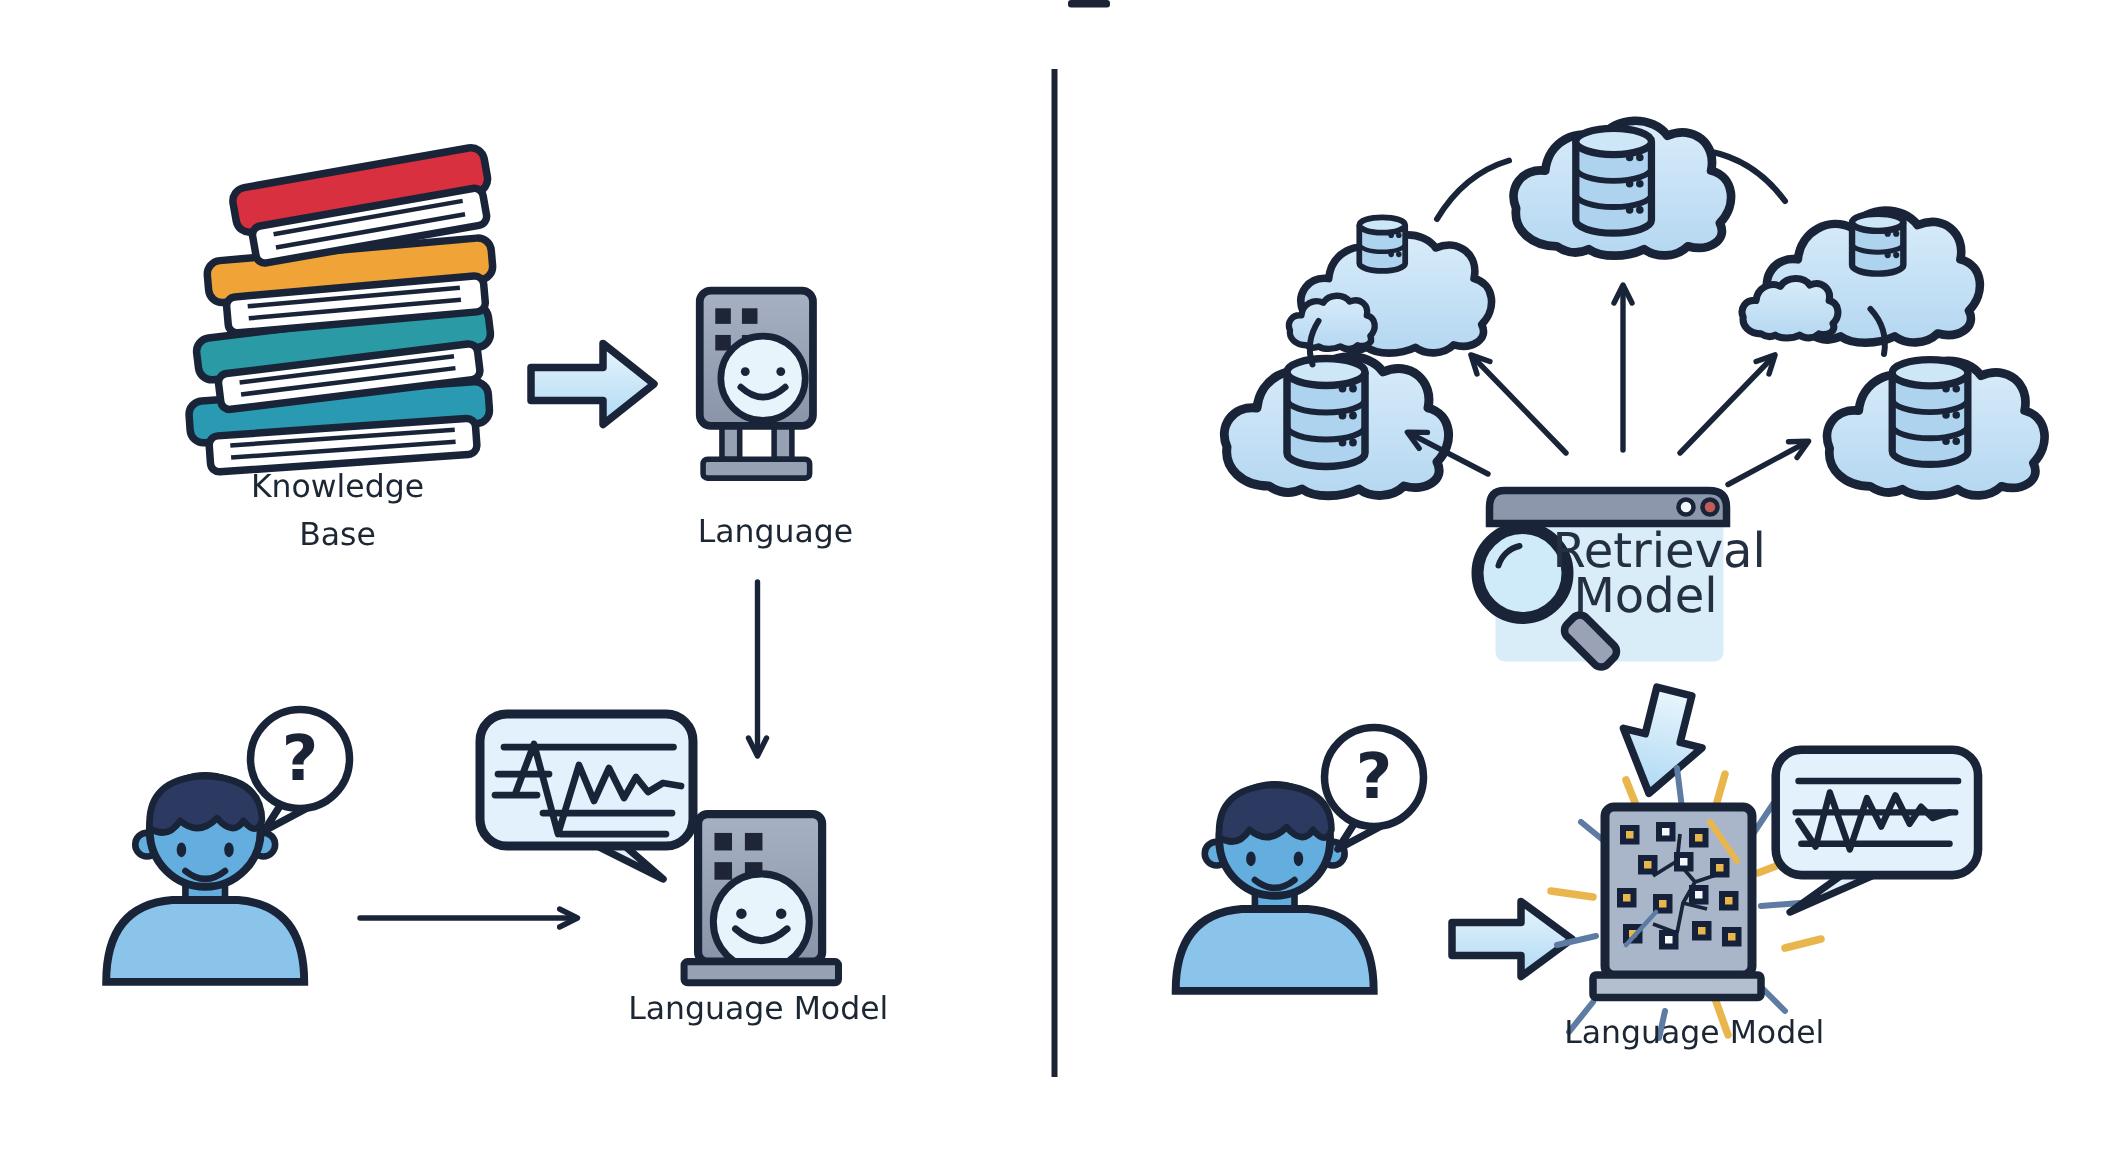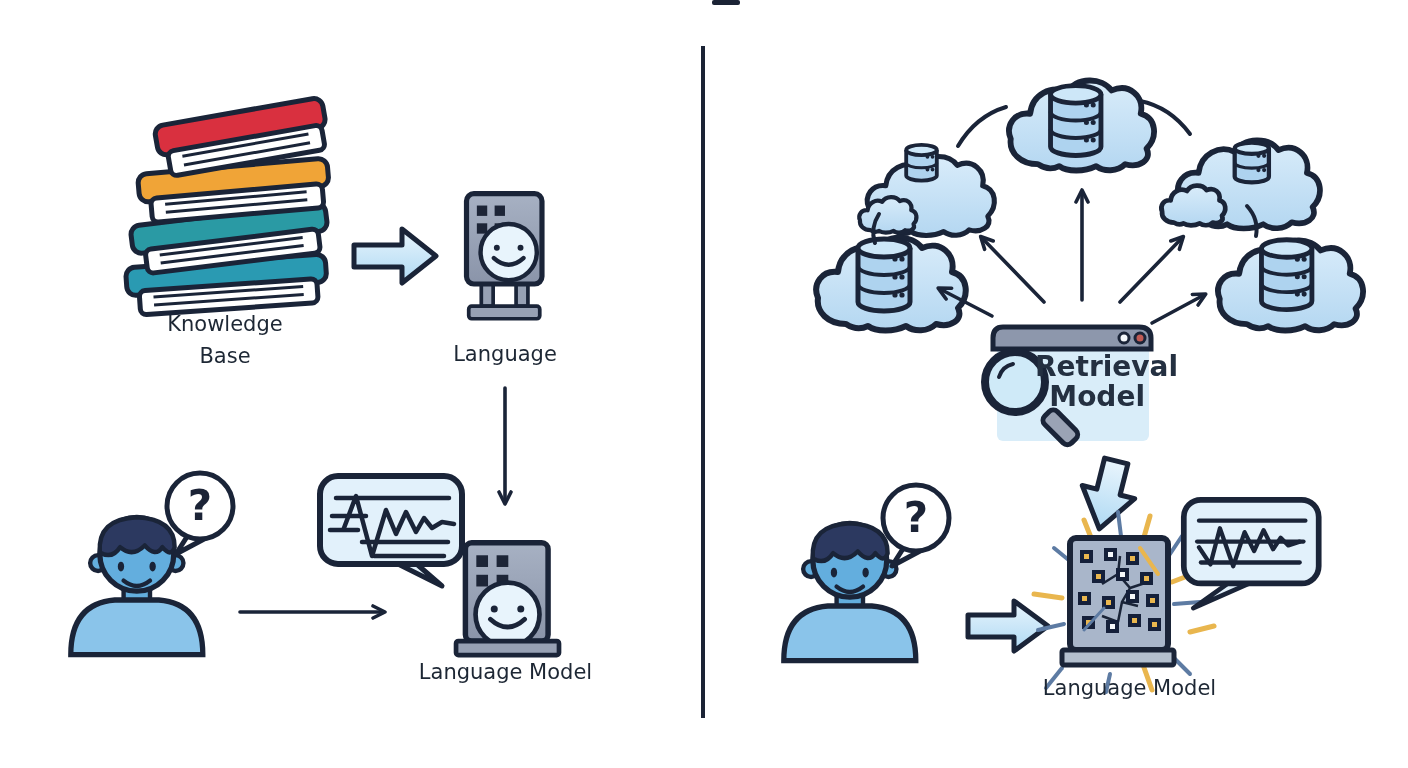--- a/index.html
+++ b/index.html
@@ -15,21 +15,21 @@
     font-family:"DejaVu Sans", sans-serif;
     font-size:21px;line-height:32px;font-weight:500;
     letter-spacing:0px;user-select:none;
   }
   .qmark{
     position:absolute;color:#1b2336;font-weight:700;font-size:42px;
     text-align:center;line-height:48px;user-select:none;
   }
   .retr{
     position:absolute;color:#243041;text-align:right;
-    font-size:28px;line-height:30px;font-weight:700;
+    font-size:32px;line-height:30px;font-weight:400;
   }
 </style>
 </head>
 <body>
 
 <div class="stage">
 
 <svg class="scene" width="1408" height="768" viewBox="0 0 1408 768">
   <defs>
     <linearGradient id="blockGrad" x1="0" y1="0" x2="0" y2="1">
@@ -309,21 +309,21 @@
     <line x1="22" y1="70" x2="126" y2="70" stroke="#1a2438" stroke-width="4.5" stroke-linecap="round"></line>
     <path d="M20,54 L32,72 L42,34 L56,74 L68,38 L78,58 L88,36 L98,56 L106,44 L114,52 L126,48" fill="none" stroke="#1a2438" stroke-width="4.5" stroke-linecap="round" stroke-linejoin="round"></path>
   </g>
 </svg>
 
 <div class="lbl" style="left:115px;top:308px;width:220px;">
   <span>Knowledge</span><br>
   <span>Base</span>
 </div>
 
-<div class="lbl" style="left:420px;top:338px;width:170px;">Language</div>
+<div class="lbl" style="left:432px;top:338px;width:170px;">Language</div>
 
 <div class="lbl" style="left:398px;top:656px;width:215px;">Language Model</div>
 
 <div class="qmark" style="left:176px;top:482px;width:48px;">?</div>
 
 <div class="retr" style="left:1035px;top:352px;width:110px;">
   <span>Retrieval</span><br>
   <span>Model</span>
 </div>
 

